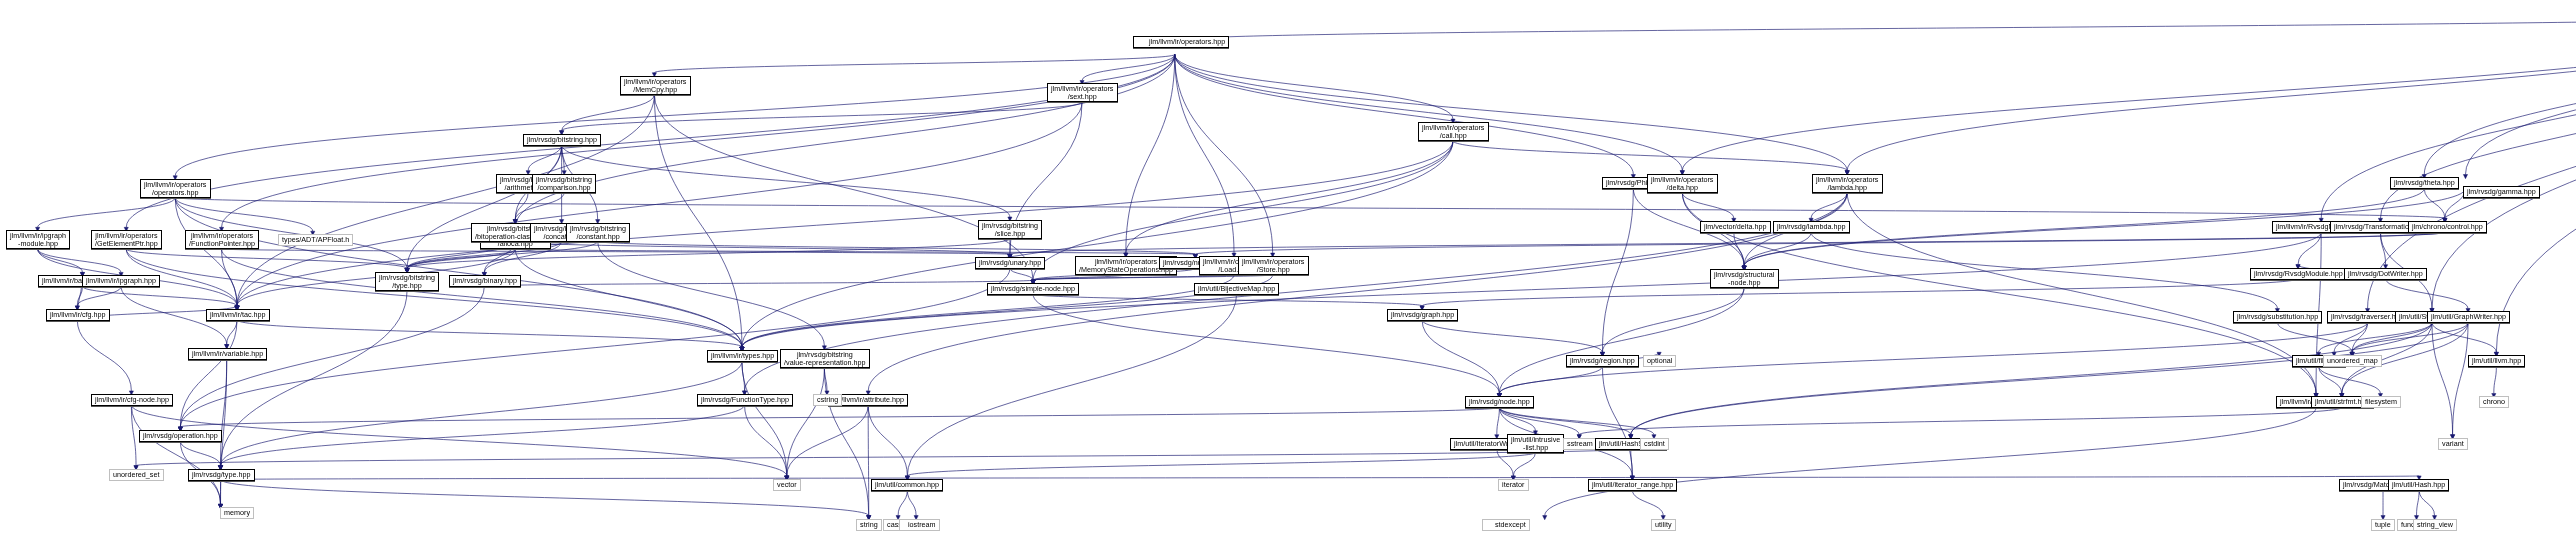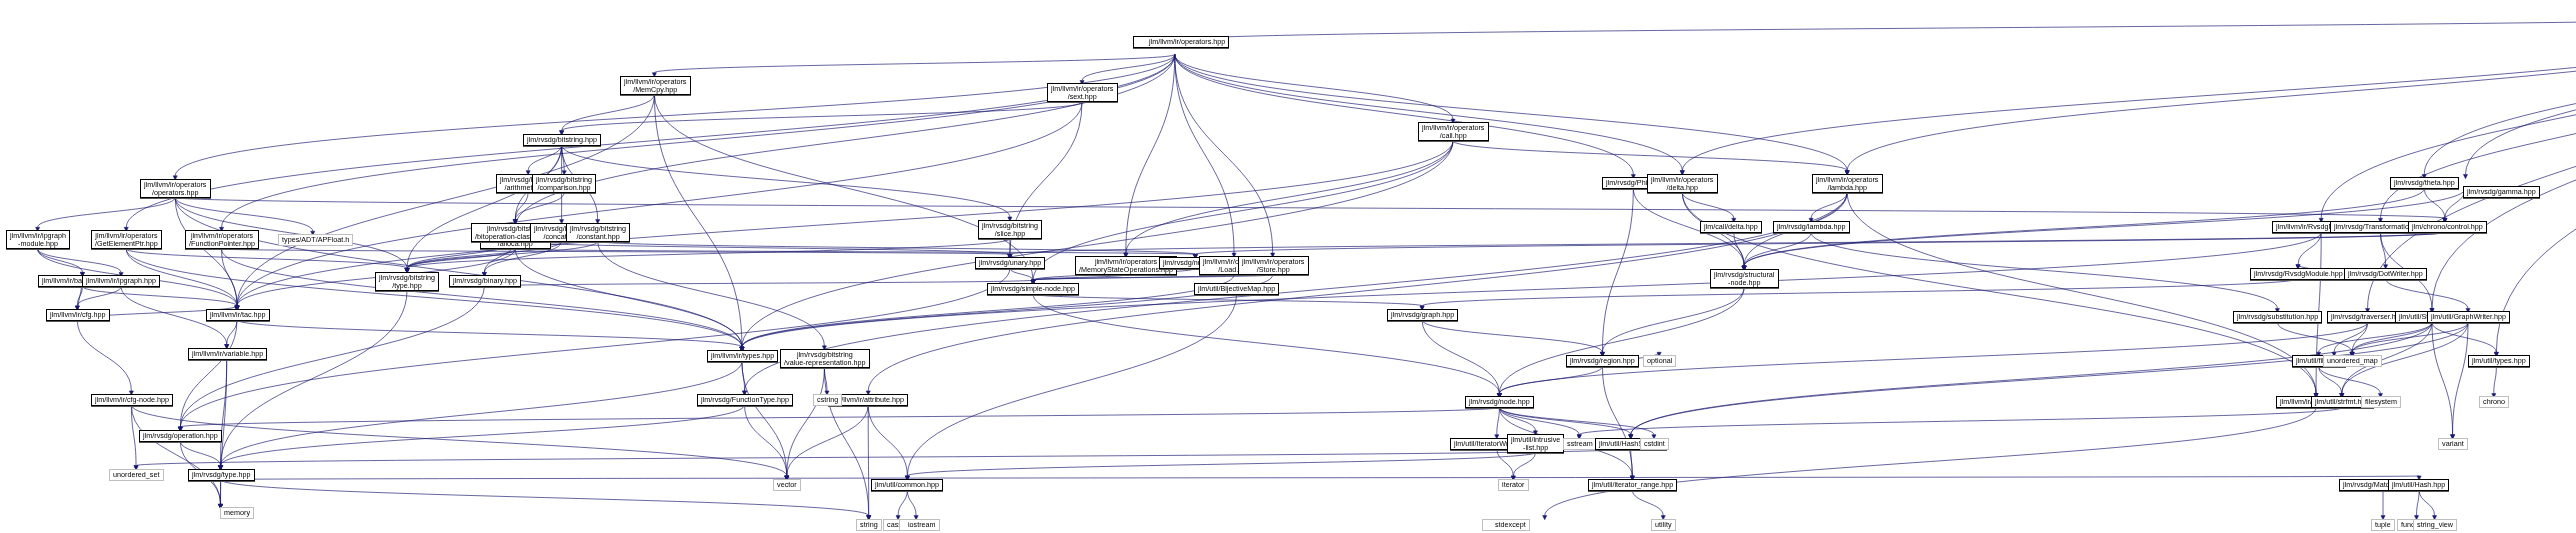--- a/index.html
+++ b/index.html
@@ -448,21 +448,21 @@
       <div class="node" style="left: 1159px; top: 257px;">jlm/rvsdg/nullary.hpp</div>
       <div class="node" style="left: 1199px; top: 256px;">jlm/llvm/ir/operators
 /Load.hpp</div>
       <div class="node" style="left: 1238px; top: 256px;">jlm/llvm/ir/operators
 /Store.hpp</div>
       <div class="node" style="left: 1602px; top: 177px;">jlm/rvsdg/Phi.hpp</div>
       <div class="node" style="left: 1647px; top: 174px;">jlm/llvm/ir/operators
 /delta.hpp</div>
       <div class="node" style="left: 1812px; top: 174px;">jlm/llvm/ir/operators
 /lambda.hpp</div>
-      <div class="node" style="left: 1700px; top: 221px;">jlm/call/delta.hpp</div>
+      <div class="node" style="left: 1700px; top: 221px;">jlm/vector/delta.hpp</div>
       <div class="node" style="left: 1773px; top: 221px;">jlm/rvsdg/lambda.hpp</div>
       <div class="node" style="left: 1710px; top: 269px;">jlm/rvsdg/structural
 -node.hpp</div>
       <div class="node" style="left: 2390px; top: 177px;">jlm/rvsdg/theta.hpp</div>
       <div class="node" style="left: 2427px; top: 186px; margin-left: 36px;">jlm/rvsdg/gamma.hpp</div>
       <div class="node" style="left: 2272px; top: 221px;">jlm/llvm/ir/RvsdgModule.hpp</div>
       <div class="node" style="left: 2330px; top: 221px;">jlm/rvsdg/Transformation.hpp</div>
       <div class="node" style="left: 2408px; top: 221px;">jlm/chrono/control.hpp</div>
       <div class="node" style="left: 2250px; top: 268px;">jlm/rvsdg/RvsdgModule.hpp</div>
       <div class="node" style="left: 2344px; top: 268px;">jlm/rvsdg/DotWriter.hpp</div>
@@ -475,21 +475,21 @@
       <div class="node" style="left: 2427px; top: 311px;">jlm/util/GraphWriter.hpp</div>
       <div class="node" style="left: 707px; top: 350px;">jlm/llvm/ir/types.hpp</div>
       <div class="node" style="left: 780px; top: 349px;">jlm/rvsdg/bitstring
 /value-representation.hpp</div>
       <div class="node" style="left: 188px; top: 348px;">jlm/llvm/ir/variable.hpp</div>
       <div class="node" style="left: 1566px; top: 355px;">jlm/rvsdg/region.hpp</div>
       <div class="node sys" style="left: 1643px; top: 355px;">optional</div>
       <div class="node" style="left: 2292px; top: 355px;">jlm/util/file.hpp</div>
       <div class="node sys" style="left: 2326px; top: 355px;">list</div>
       <div class="node sys" style="left: 2323px; top: 355px;">unordered_map</div>
-      <div class="node" style="left: 2468px; top: 355px;">jlm/util/types.hpp</div>
+      <div class="node" style="left: 2468px; top: 355px;">jlm/util/llvm.hpp</div>
       <div class="node" style="left: 91px; top: 394px;">jlm/llvm/ir/cfg-node.hpp</div>
       <div class="node" style="left: 697px; top: 394px;">jlm/rvsdg/FunctionType.hpp</div>
       <div class="node" style="left: 828px; top: 394px;">jlm/llvm/ir/attribute.hpp</div>
       <div class="node sys" style="left: 813px; top: 394px;">cstring</div>
       <div class="node" style="left: 1465px; top: 396px;">jlm/rvsdg/node.hpp</div>
       <div class="node" style="left: 2276px; top: 396px;">jlm/llvm/ir/Linkage.hpp</div>
       <div class="node" style="left: 2311px; top: 396px;">jlm/util/strfmt.hpp</div>
       <div class="node sys" style="left: 2361px; top: 396px;">filesystem</div>
       <div class="node sys" style="left: 2479px; top: 396px;">chrono</div>
       <div class="node" style="left: 139px; top: 430px;">jlm/rvsdg/operation.hpp</div>

